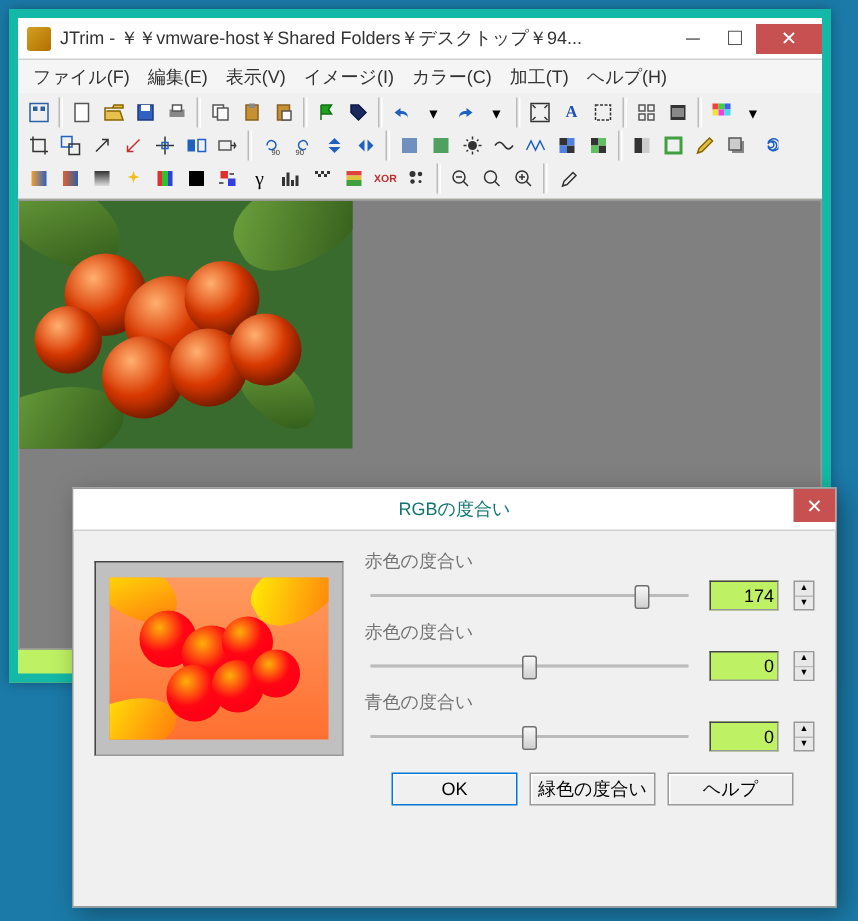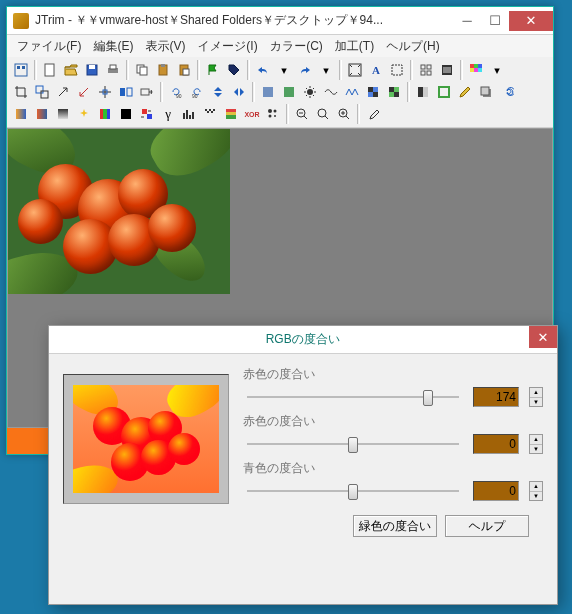--- a/index.html
+++ b/index.html
@@ -1,19 +1,19 @@
 <!DOCTYPE html>
 <html><head>
 <meta charset="utf-8">
 <style>
   * { box-sizing: border-box; margin: 0; padding: 0; }
   body { font-family: "MS UI Gothic", "Meiryo", sans-serif; font-size: 12px; background: #1b7aa8; width: 572px; height: 614px; overflow: hidden; position: relative; }
   
   
-  .main-window { position: absolute; left: 6px; top: 6px; width: 548px; height: 449px; background: #f97316; border: 1px solid #14b8a6; box-shadow: 0 0 8px rgba(0,0,0,0.3); }
+  .main-window { position: absolute; left: 6px; top: 6px; width: 548px; height: 449px; background: #bef264; border: 6px solid #14b8a6; box-shadow: 0 0 8px rgba(0,0,0,0.3); }
   .titlebar { height: 28px; background: #fff; display: flex; align-items: center; padding: 0 0 0 6px; border-bottom: 1px solid #d0d0d0; }
   .titlebar .icon { width: 16px; height: 16px; background: linear-gradient(135deg,#d4a020,#b07000); border-radius: 2px; margin-right: 6px; }
   .titlebar .title { flex: 1; color: #333; font-size: 12px; white-space: nowrap; overflow: hidden; }
   .win-btns { display: flex; }
   .win-btn { width: 28px; height: 20px; background: #fff; border: none; display: flex; align-items: center; justify-content: center; font-size: 13px; color: #555; }
   .win-btn.close { width: 44px; background: #c75050; color: #fff; }
   
   .menubar { height: 22px; background: #f5f5f5; display: flex; align-items: center; padding: 0 4px; font-size: 12px; color: #333; }
   .menubar span { padding: 2px 6px; cursor: default; }
   
@@ -34,21 +34,21 @@
   .dialog-body { padding: 12px 14px; display: flex; gap: 14px; }
   .preview-box { width: 166px; height: 130px; background: #c0c0c0; border: 1px inset #999; display: flex; align-items: center; justify-content: center; margin-top: 8px; }
   .preview-img { width: 146px; height: 108px; background: #ff8040; }
   .sliders { flex: 1; }
   .slider-group { margin-bottom: 4px; }
   .slider-label { color: #737373; font-size: 12px; margin-bottom: 2px; display: block; }
   .slider-row { display: flex; align-items: center; gap: 10px; }
   .slider-track { flex: 1; height: 24px; position: relative; }
   .slider-track .track-line { position: absolute; left: 4px; right: 4px; top: 11px; height: 2px; background: #ddd; border: 1px solid #bbb; }
   .slider-thumb { position: absolute; top: 5px; width: 10px; height: 16px; background: linear-gradient(#f8f8f8,#d0d0d0); border: 1px solid #707070; border-radius: 2px; transform: translateX(-50%); }
-  .num-input { width: 46px; height: 20px; border: 1px inset #999; background: #a16207; text-align: right; padding: 1px 2px; font-size: 12px; }
+  .num-input { width: 46px; height: 20px; border: 1px inset #999; background: #bef264; text-align: right; padding: 1px 2px; font-size: 12px; }
   .spin { width: 14px; height: 20px; display: flex; flex-direction: column; border: 1px solid #999; }
   .spin div { flex: 1; background: #e8e8e8; font-size: 6px; display: flex; align-items: center; justify-content: center; border-bottom: 1px solid #bbb; }
   .spin div:last-child { border-bottom: none; }
   .dialog-buttons { display: flex; justify-content: flex-end; gap: 8px; padding: 8px 14px 0 14px; }
   .dlg-btn { min-width: 84px; height: 22px; background: #f0f0f0; border: 1px solid #999; font-size: 12px; box-shadow: inset 1px 1px 0 #fff; }
   .dlg-btn.default { border: 1px solid #0078d7; }
   
   
   .cherries { width:100%; height:100%; position:relative; overflow:hidden; }
   .cherries .leaf { position:absolute; background: linear-gradient(135deg,#6fa43e,#2e5718); border-radius: 40% 60% 50% 50%; }
@@ -528,18 +528,19 @@
             <div class="slider-thumb" style="left:50%"></div>
           </div>
           <input class="num-input" value="0" style="">
           <div class="spin">
               <div>▲</div>
               <div>▼</div>
             </div>
         </div>
       </div>
       <div class="dialog-buttons">
+        <button class="dlg-btn default">OK</button>
         <button class="dlg-btn">緑色の度合い</button>
         <button class="dlg-btn">ヘルプ</button>
       </div>
     </div>
   </div>
 </div>
 
 </body></html>

